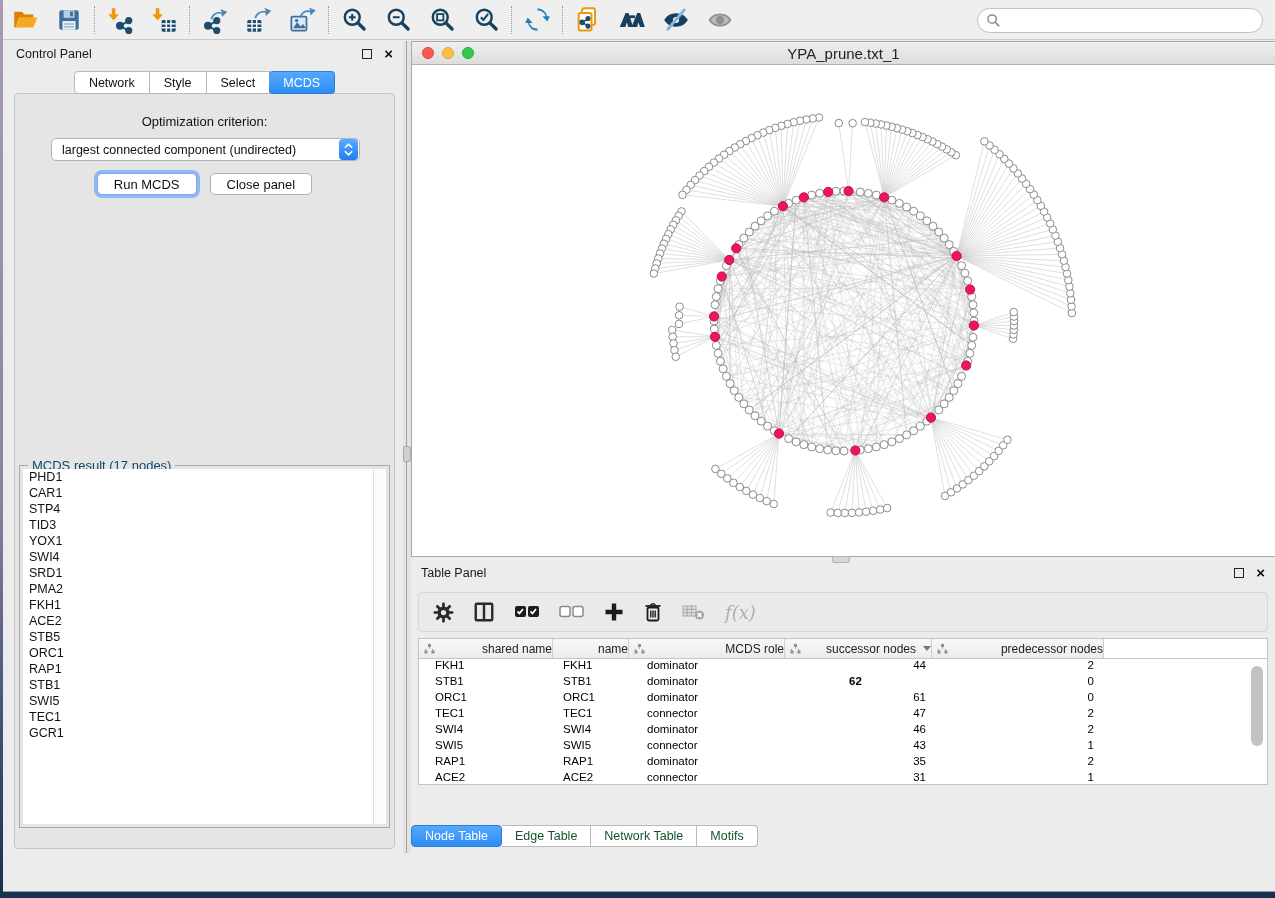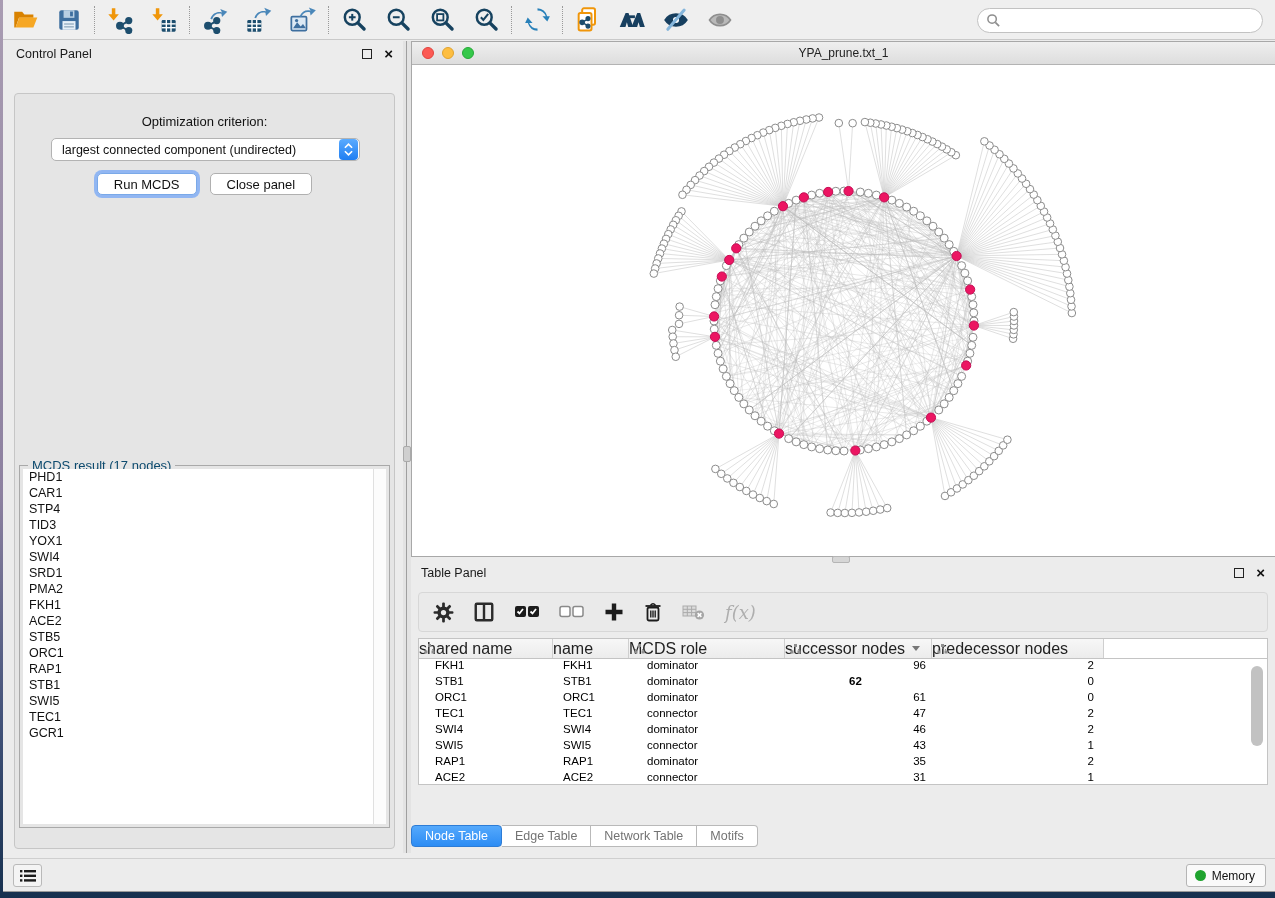--- a/index.html
+++ b/index.html
@@ -64,44 +64,44 @@
   
   .net-window { position:absolute; left:408px; top:41px; right:0; height:516px;
     border:1px solid #a8a8a8; border-right:none; background:#fff; }
   .net-titlebar { height:23px; background:linear-gradient(#efefef,#dddddd); border-bottom:1px solid #b3b3b3;
     display:flex; align-items:center; position:relative; }
   .traffic { display:flex; gap:8px; margin-left:10px; }
   .tl { width:12px; height:12px; border-radius:50%; cursor:pointer; }
   .tl.red { background:#fc5a54; border:1px solid #e1443e; }
   .tl.yellow { background:#fdbe41; border:1px solid #e0a32f; }
   .tl.green { background:#35c84a; border:1px solid #26a938; }
-  .net-title { position:absolute; left:0; right:0; text-align:center; font-size:12px; color:#222; }
+  .net-title { position:absolute; left:0; right:0; text-align:center; font-size:15px; color:#222; }
   .net-canvas { position:absolute; left:0; right:0; top:23px; bottom:0; background:#fff; overflow:hidden; }
 
   
   .table-panel { position:absolute; left:408px; top:560px; right:0; bottom:38px; background:#ececec; }
   .tp-toolbar { position:absolute; left:7px; right:7px; top:32px; height:40px; background:#eaeaea;
     border:1px solid #d7d7d7; border-radius:4px; display:flex; align-items:center; padding-left:14px; gap:19px; }
   .tp-btn { display:flex; align-items:center; justify-content:center; cursor:pointer;text-align:center; }
   .fx-label { font-family:"DejaVu Serif","Liberation Serif",serif; font-style:italic; font-size:18px; color:#aeaeae; }
   .tbl-wrap { position:absolute; left:7px; right:7px; top:78px; bottom:68px; background:#fff;
     border:1px solid #c4c4c4; overflow:hidden; }
   .tbl-header { display:flex; height:20px; border-bottom:1px solid #c4c4c4; }
   .th-cell { position:relative; background:linear-gradient(#f7f7f7,#ececec); border-right:1px solid #cfcfcf;
-    display:flex; align-items:center; justify-content:flex-start; font-size:16px; color:#222; cursor:pointer; }
+    display:flex; align-items:center; justify-content:flex-end; font-size:12px; color:#222; cursor:pointer; }
   .th-icon { position:absolute; left:5px; top:5px; }
   .tri-down { width:0; height:0; border-left:4px solid transparent; border-right:4px solid transparent;
     border-top:5px solid #777; margin-left:7px; }
   .tbl-row { display:flex; height:16px; font-size:11.5px; color:#000; }
   .td { overflow:hidden; white-space:nowrap; }
   .tbl-scroll { position:absolute; right:4px; top:27px; width:12px; height:80px; background:#c2c2c2;
     border-radius:6px; }
   .tp-tabs { position:absolute; bottom:6px; left:0; right:0; display:flex; }
   .tp-tab { height:22px; padding:0 13px; background:#fff; border:1px solid #b9b9b9; border-left:none;
-    font-size:12.5px; display:flex; align-items:center; color:#737373; cursor:pointer; }
+    font-size:12.5px; display:flex; align-items:center; color:#14532d; cursor:pointer; }
   .tp-tab:first-child { border-left:1px solid #b9b9b9; border-radius:4px 0 0 4px; }
   .tp-tab:last-child { border-radius:0 4px 4px 0; }
   .tp-tab.active { background:linear-gradient(#55a9fc,#2c8cf4); color:#fff; border-color:#2d7cd6; border-radius:4px; }
 
   
   .statusbar { position:absolute; left:0; right:0; bottom:0; height:33px; background:#ececec;
     border-top:1px solid #cfcfcf; }
   .sb-left-btn { position:absolute; left:10px; top:5px; width:29px; height:23px; background:#f4f4f4;
     border:1px solid #b9b9b9; border-radius:3px; display:flex; align-items:center; justify-content:center; cursor:pointer; }
   .memory-btn { position:absolute; right:9px; top:5px; height:23px; padding:0 10px 0 8px; background:#fafafa;
@@ -274,20 +274,26 @@
     </div>
   </div>
 
   <div class="control-panel">
     <div class="panel-titlebar">
       <span>Control Panel</span>
       <span class="spacer"></span>
       <span class="win-float"></span>
       <span class="win-close">×</span>
     </div>
+    <div class="ctrl-tabs">
+        <div class="ctab">Network</div>
+        <div class="ctab">Style</div>
+        <div class="ctab">Select</div>
+        <div class="ctab active">MCDS</div>
+      </div>
     <div class="ctrl-body">
       <div class="opt-label">Optimization criterion:</div>
       <div class="dropdown">
         <span class="val">largest connected component (undirected)</span>
         <span class="dd-stepper">
           <svg width="9" height="6" viewBox="0 0 10 6">
               <path d="M1 5l4-4 4 4" stroke="#fff" stroke-width="1.8" fill="none"></path>
             </svg>
           <svg width="9" height="6" viewBox="0 0 10 6">
               <path d="M1 1l4 4 4-4" stroke="#fff" stroke-width="1.8" fill="none"></path>
@@ -1255,21 +1261,21 @@
               </g>
             </svg>
             <span>predecessor nodes</span>
           </div>
         </div>
       <div>
           <div class="tbl-row">
             <div class="td" style="width: 134px; padding-left: 16px;">FKH1</div>
             <div class="td" style="width: 76px; padding-left: 10px;">FKH1</div>
             <div class="td" style="width: 156px; padding-left: 18px;">dominator</div>
-            <div class="td" style="width: 147px; padding-right: 6px; text-align: right;">96</div>
+            <div class="td" style="width: 147px; padding-right: 6px; text-align: right;">44</div>
             <div class="td" style="width: 172px; padding-right: 10px; text-align: right;">2</div>
           </div>
           <div class="tbl-row">
             <div class="td" style="width: 134px; padding-left: 16px;">STB1</div>
             <div class="td" style="width: 76px; padding-left: 10px;">STB1</div>
             <div class="td" style="width: 156px; padding-left: 18px;">dominator</div>
             <div class="td" style="width: 147px; padding-right: 6px; text-align: center; font-weight: bold;">62</div>
             <div class="td" style="width: 172px; padding-right: 10px; text-align: right;">0</div>
           </div>
           <div class="tbl-row">
@@ -1318,31 +1324,13 @@
       <div class="tbl-scroll"></div>
     </div>
     <div class="tp-tabs">
         <div class="tp-tab active">Node Table</div>
         <div class="tp-tab">Edge Table</div>
         <div class="tp-tab">Network Table</div>
         <div class="tp-tab">Motifs</div>
       </div>
   </div>
 
-  <div class="statusbar">
-    <div class="sb-left-btn">
-      <svg width="16" height="14" viewBox="0 0 16 14">
-          <g fill="#1c1c1c">
-            <rect x="0" y="1" width="2.4" height="2.4"></rect>
-            <rect x="4" y="1" width="12" height="2.4"></rect>
-            <rect x="0" y="5.6" width="2.4" height="2.4"></rect>
-            <rect x="4" y="5.6" width="12" height="2.4"></rect>
-            <rect x="0" y="10.2" width="2.4" height="2.4"></rect>
-            <rect x="4" y="10.2" width="12" height="2.4"></rect>
-          </g>
-        </svg>
-    </div>
-    <div class="memory-btn">
-      <span class="mem-dot"></span>
-      <span>Memory</span>
-    </div>
-  </div>
 </div>
 
 </body></html>

